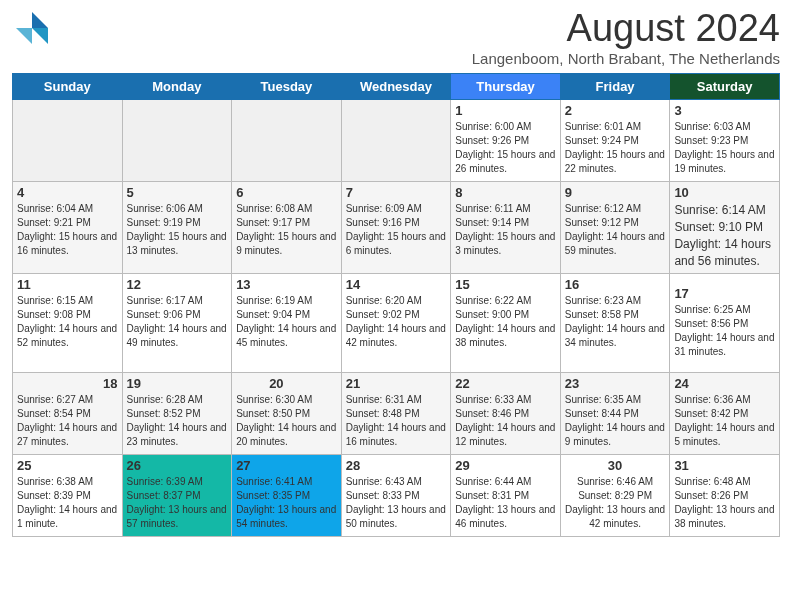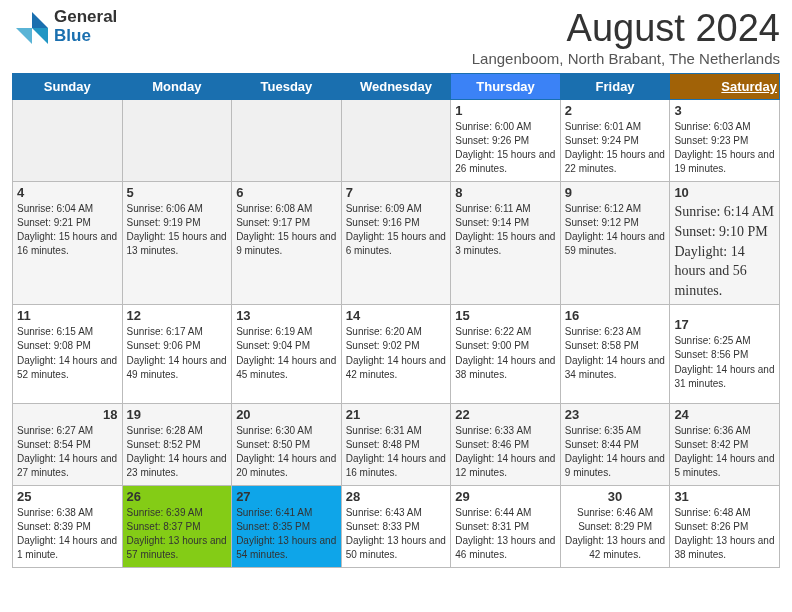--- a/index.html
+++ b/index.html
@@ -15,41 +15,37 @@
 
   <div style="display:flex; align-items:flex-start; justify-content:space-between; margin-bottom:6px;">
     <div style="display:flex; align-items:center; gap:4px;">
       <div style="width:38px; height:38px;">
         <svg viewBox="0 0 38 38" xmlns="http://www.w3.org/2000/svg">
           <polygon points="20,4 36,20 20,20" fill="#1a6faf"></polygon>
           <polygon points="20,20 36,20 36,36" fill="#2196c4"></polygon>
           <polygon points="4,20 20,20 20,36" fill="#5ab4d6"></polygon>
         </svg>
       </div>
-      <div style="display:flex; flex-direction:column; line-height:1.1;">
-        <span style="font-size:17px; font-weight:bold; color:#333;">General</span>
-        <span style="font-size:17px; font-weight:bold; color:#1a6faf;">Blue</span>
-      </div>
     </div>
     <div style="text-align:right;">
       <div style="font-size:38px; font-weight:300; color:#333; line-height:1.1;">August 2024</div>
       <div style="font-size:15px; color:#555;">Langenboom, North Brabant, The Netherlands</div>
     </div>
   </div>
 
   <table style="width:100%; border-collapse:collapse; table-layout:fixed;">
     <thead>
       <tr id="header-row">
           <th style="background: rgb(26, 111, 175); color: rgb(255, 255, 255); text-align: center; font-size: 13px; font-weight: bold; padding: 5px 2px; border: 1px solid rgb(26, 111, 175);">Sunday</th>
           <th style="background: rgb(26, 111, 175); color: rgb(255, 255, 255); text-align: center; font-size: 13px; font-weight: bold; padding: 5px 2px; border: 1px solid rgb(26, 111, 175);">Monday</th>
           <th style="background: rgb(26, 111, 175); color: rgb(255, 255, 255); text-align: center; font-size: 13px; font-weight: bold; padding: 5px 2px; border: 1px solid rgb(26, 111, 175);">Tuesday</th>
           <th style="background: rgb(26, 111, 175); color: rgb(255, 255, 255); text-align: center; font-size: 13px; font-weight: bold; padding: 5px 2px; border: 1px solid rgb(26, 111, 175);">Wednesday</th>
           <th style="background: #3b82f6; color: rgb(255, 255, 255); text-align: center; font-size: 13px; font-weight: bold; padding: 5px 2px; border: 1px solid rgb(26, 111, 175);">Thursday</th>
           <th style="background: rgb(26, 111, 175); color: rgb(255, 255, 255); text-align: center; font-size: 13px; font-weight: bold; padding: 5px 2px; border: 1px solid rgb(26, 111, 175);">Friday</th>
-          <th style="background: #a16207; color: rgb(255, 255, 255); text-align: right; font-size: 13px; font-weight: bold; padding: 5px 2px; border: 1px solid rgb(26, 111, 175); text-decoration: underline;">Saturday</th>
+          <th style="background: #14532d; color: rgb(255, 255, 255); text-align: center; font-size: 13px; font-weight: bold; padding: 5px 2px; border: 1px solid rgb(26, 111, 175);">Saturday</th>
         </tr>
     </thead>
     <tbody id="calendar-body">
         <tr>
           <td style="border: 1px solid rgb(187, 187, 187); vertical-align: top; padding: 3px 4px; font-size: 10.5px; color: rgb(51, 51, 51); background: rgb(240, 240, 240); height: 82px; width: 14.2857%;"></td>
           <td style="border: 1px solid rgb(187, 187, 187); vertical-align: top; padding: 3px 4px; font-size: 10.5px; color: rgb(51, 51, 51); background: rgb(240, 240, 240); height: 82px; width: 14.2857%;"></td>
           <td style="border: 1px solid rgb(187, 187, 187); vertical-align: top; padding: 3px 4px; font-size: 10.5px; color: rgb(51, 51, 51); background: rgb(240, 240, 240); height: 82px; width: 14.2857%;"></td>
           <td style="border: 1px solid rgb(187, 187, 187); vertical-align: top; padding: 3px 4px; font-size: 10.5px; color: rgb(51, 51, 51); background: rgb(240, 240, 240); height: 82px; width: 14.2857%;"></td>
           <td style="border: 1px solid rgb(187, 187, 187); vertical-align: top; padding: 3px 4px; font-size: 10.5px; color: rgb(51, 51, 51); background: rgb(255, 255, 255); height: 82px; width: 14.2857%;">
             <div style="font-size: 13px; font-weight: bold; color: rgb(51, 51, 51); margin-bottom: 2px;">1</div>
@@ -102,21 +98,21 @@
 Daylight: 15 hours and 3 minutes.</div>
           </td>
           <td style="border: 1px solid rgb(187, 187, 187); vertical-align: top; padding: 3px 4px; font-size: 10.5px; color: rgb(51, 51, 51); background: rgb(245, 245, 245); height: 82px; width: 14.2857%;">
             <div style="font-size: 13px; font-weight: bold; color: rgb(51, 51, 51); margin-bottom: 2px;">9</div>
             <div style="font-size: 10px; line-height: 1.42; color: rgb(51, 51, 51); white-space: pre-line;">Sunrise: 6:12 AM
 Sunset: 9:12 PM
 Daylight: 14 hours and 59 minutes.</div>
           </td>
           <td style="border: 1px solid rgb(187, 187, 187); vertical-align: top; padding: 3px 4px; font-size: 10.5px; color: rgb(51, 51, 51); background: rgb(245, 245, 245); height: 82px; width: 14.2857%;">
             <div style="font-size: 13px; font-weight: bold; color: rgb(51, 51, 51); margin-bottom: 2px;">10</div>
-            <div style="font-size: 14px; line-height: 1.42; color: rgb(51, 51, 51); white-space: pre-line; font-family: Liberation Serif, serif;">Sunrise: 6:14 AM
+            <div style="font-size: 12px; line-height: 1.42; color: rgb(51, 51, 51); white-space: pre-line;">Sunrise: 6:14 AM
 Sunset: 9:10 PM
 Daylight: 14 hours and 56 minutes.</div>
           </td>
         </tr>
         <tr>
           <td style="border: 1px solid rgb(187, 187, 187); vertical-align: top; padding: 3px 4px; font-size: 10.5px; color: rgb(51, 51, 51); background: rgb(255, 255, 255); height: 82px; width: 14.2857%;">
             <div style="font-size: 13px; font-weight: bold; color: rgb(51, 51, 51); margin-bottom: 2px;">11</div>
             <div style="font-size: 10px; line-height: 1.42; color: rgb(51, 51, 51); white-space: pre-line;">Sunrise: 6:15 AM
 Sunset: 9:08 PM
 Daylight: 14 hours and 52 minutes.</div>
@@ -165,21 +161,21 @@
 Sunset: 8:54 PM
 Daylight: 14 hours and 27 minutes.</div>
           </td>
           <td style="border: 1px solid rgb(187, 187, 187); vertical-align: top; padding: 3px 4px; font-size: 10.5px; color: rgb(51, 51, 51); background: rgb(245, 245, 245); height: 82px; width: 14.2857%;">
             <div style="font-size: 13px; font-weight: bold; color: rgb(51, 51, 51); margin-bottom: 2px;">19</div>
             <div style="font-size: 10px; line-height: 1.42; color: rgb(51, 51, 51); white-space: pre-line;">Sunrise: 6:28 AM
 Sunset: 8:52 PM
 Daylight: 14 hours and 23 minutes.</div>
           </td>
           <td style="border: 1px solid rgb(187, 187, 187); vertical-align: top; padding: 3px 4px; font-size: 10.5px; color: rgb(51, 51, 51); background: rgb(245, 245, 245); height: 82px; width: 14.2857%;">
-            <div style="font-size: 13px; font-weight: bold; color: rgb(51, 51, 51); margin-bottom: 2px;">20</div>
+            <div style="font-size: 13px; font-weight: bold; color: rgb(51, 51, 51); margin-bottom: 2px; margin-left: 33px;">20</div>
             <div style="font-size: 10px; line-height: 1.42; color: rgb(51, 51, 51); white-space: pre-line;">Sunrise: 6:30 AM
 Sunset: 8:50 PM
 Daylight: 14 hours and 20 minutes.</div>
           </td>
           <td style="border: 1px solid rgb(187, 187, 187); vertical-align: top; padding: 3px 4px; font-size: 10.5px; color: rgb(51, 51, 51); background: rgb(245, 245, 245); height: 82px; width: 14.2857%;">
             <div style="font-size: 13px; font-weight: bold; color: rgb(51, 51, 51); margin-bottom: 2px;">21</div>
             <div style="font-size: 10px; line-height: 1.42; color: rgb(51, 51, 51); white-space: pre-line;">Sunrise: 6:31 AM
 Sunset: 8:48 PM
 Daylight: 14 hours and 16 minutes.</div>
           </td>
@@ -202,21 +198,21 @@
 Daylight: 14 hours and 5 minutes.</div>
           </td>
         </tr>
         <tr>
           <td style="border: 1px solid rgb(187, 187, 187); vertical-align: top; padding: 3px 4px; font-size: 10.5px; color: rgb(51, 51, 51); background: rgb(255, 255, 255); height: 82px; width: 14.2857%;">
             <div style="font-size: 13px; font-weight: bold; color: rgb(51, 51, 51); margin-bottom: 2px;">25</div>
             <div style="font-size: 10px; line-height: 1.42; color: rgb(51, 51, 51); white-space: pre-line;">Sunrise: 6:38 AM
 Sunset: 8:39 PM
 Daylight: 14 hours and 1 minute.</div>
           </td>
-          <td style="border: 1px solid rgb(187, 187, 187); vertical-align: top; padding: 3px 4px; font-size: 10.5px; color: rgb(51, 51, 51); background: #84cc16; height: 82px; width: 14.2857%;">
+          <td style="border: 1px solid rgb(187, 187, 187); vertical-align: top; padding: 3px 4px; font-size: 10.5px; color: rgb(51, 51, 51); background: #14b8a6; height: 82px; width: 14.2857%;">
             <div style="font-size: 13px; font-weight: bold; color: rgb(51, 51, 51); margin-bottom: 2px;">26</div>
             <div style="font-size: 10px; line-height: 1.42; color: rgb(51, 51, 51); white-space: pre-line;">Sunrise: 6:39 AM
 Sunset: 8:37 PM
 Daylight: 13 hours and 57 minutes.</div>
           </td>
           <td style="border: 1px solid rgb(187, 187, 187); vertical-align: top; padding: 3px 4px; font-size: 10.5px; color: rgb(51, 51, 51); background: #0ea5e9; height: 82px; width: 14.2857%;">
             <div style="font-size: 13px; font-weight: bold; color: rgb(51, 51, 51); margin-bottom: 2px;">27</div>
             <div style="font-size: 10px; line-height: 1.42; color: rgb(51, 51, 51); white-space: pre-line;">Sunrise: 6:41 AM
 Sunset: 8:35 PM
 Daylight: 13 hours and 54 minutes.</div>

